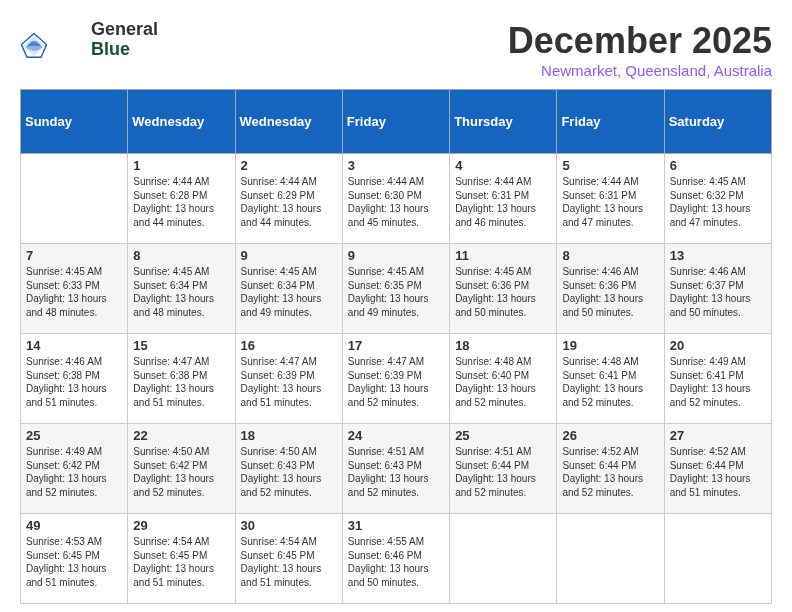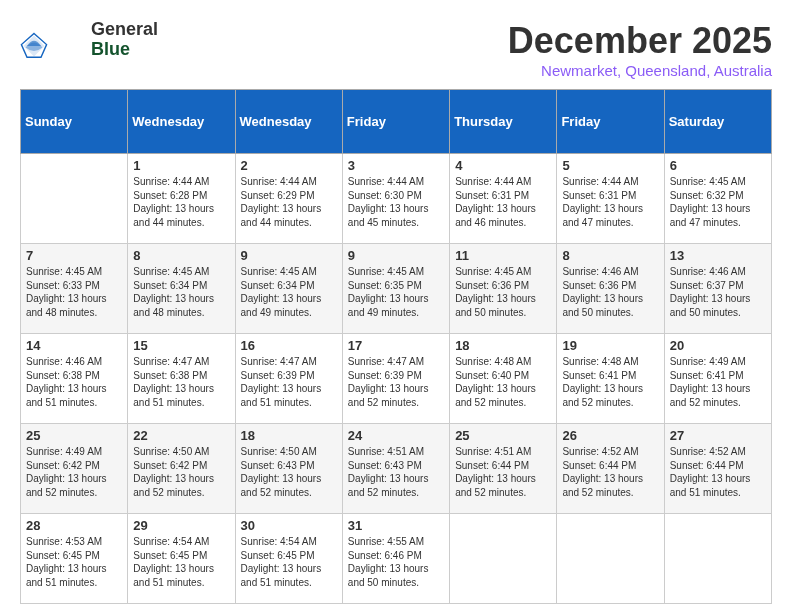--- a/index.html
+++ b/index.html
@@ -232,21 +232,21 @@
           <span class="day-num">26</span>
           <div class="day-info">Sunrise: 4:52 AM<br>Sunset: 6:44 PM<br>Daylight: 13 hours<br>and 52 minutes.</div>
         </td>
         <td>
           <span class="day-num">27</span>
           <div class="day-info">Sunrise: 4:52 AM<br>Sunset: 6:44 PM<br>Daylight: 13 hours<br>and 51 minutes.</div>
         </td>
       </tr>
       <tr class="week-row">
         <td>
-          <span class="day-num">28</span>
+          <span class="day-num">49</span>
           <div class="day-info">Sunrise: 4:53 AM<br>Sunset: 6:45 PM<br>Daylight: 13 hours<br>and 51 minutes.</div>
         </td>
         <td>
           <span class="day-num">29</span>
           <div class="day-info">Sunrise: 4:54 AM<br>Sunset: 6:45 PM<br>Daylight: 13 hours<br>and 51 minutes.</div>
         </td>
         <td>
           <span class="day-num">30</span>
           <div class="day-info">Sunrise: 4:54 AM<br>Sunset: 6:45 PM<br>Daylight: 13 hours<br>and 51 minutes.</div>
         </td>

